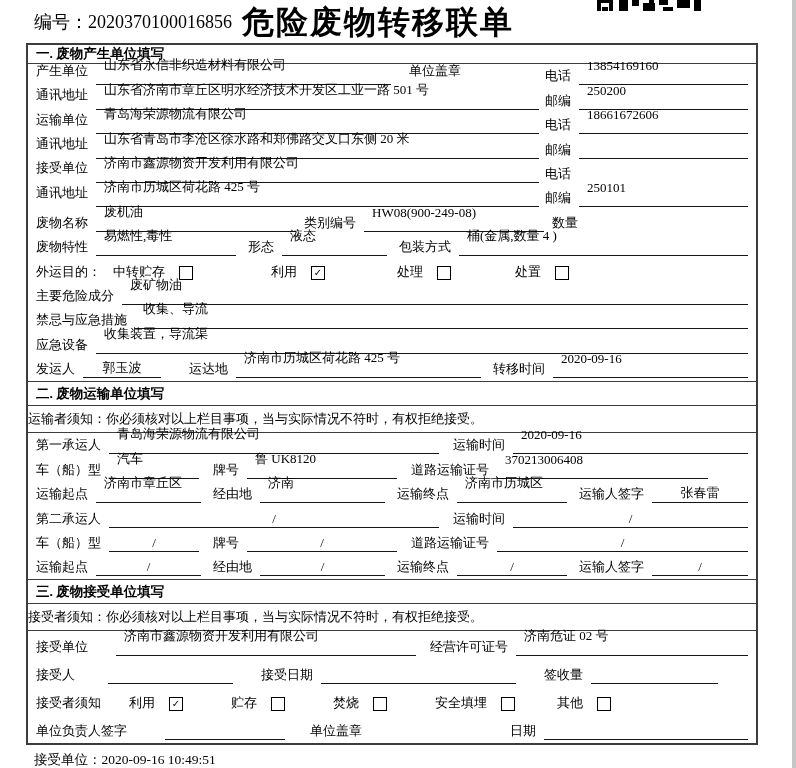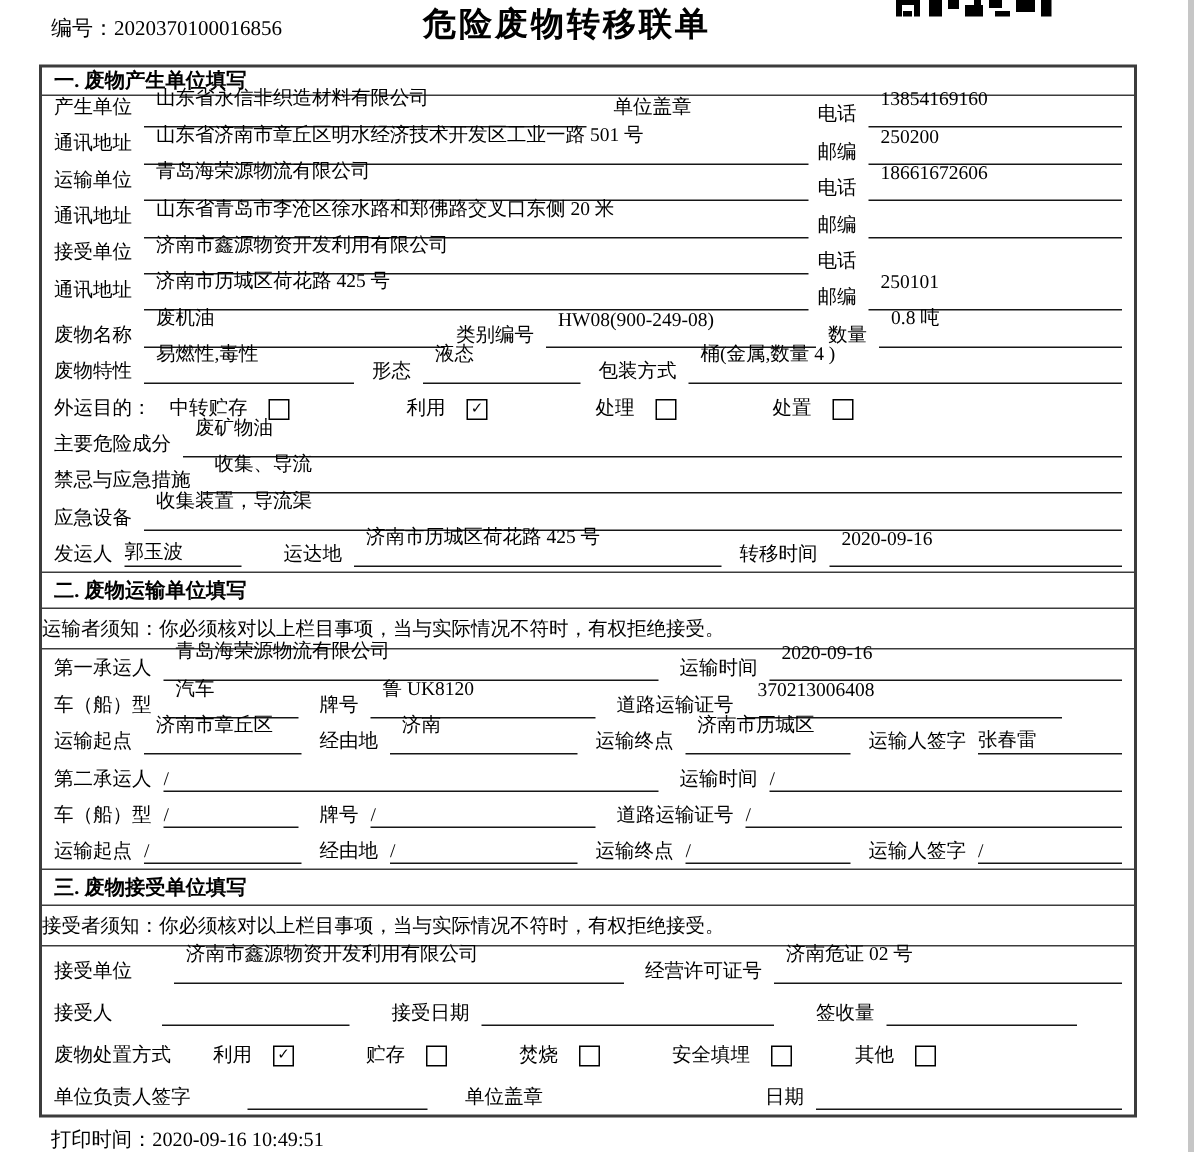--- a/index.html
+++ b/index.html
@@ -4,41 +4,41 @@
 <style>
   html,body{margin:0;padding:0;}
   body{
     width:796px;height:768px;background:#ffffff;color:#000;
     font-family:"Liberation Serif","DejaVu Serif",serif;
     font-size:13px;position:relative;overflow:hidden;
   }
   .page-edge{position:absolute;right:0;top:0;width:4px;height:768px;background:#c6c6c6;}
   
   .hdr{position:relative;height:43px;}
-  .serial{position:absolute;left:34px;top:10px;font-size:14px;white-space:nowrap;}
+  .serial{position:absolute;left:34px;top:10px;font-size:18px;white-space:nowrap;}
   .title{position:absolute;left:0;right:40px;top:1px;text-align:center;
-         font-size:22px;font-weight:bold;letter-spacing:2px;}
+         font-size:32px;font-weight:bold;letter-spacing:2px;}
   .qr{position:absolute;left:597px;top:0;}
   
   .tbl{position:absolute;left:26px;top:43px;width:732px;border:2px solid #3c3c3c;
        background:#fff;box-sizing:border-box;}
   .sec{font-weight:bold;font-size:13.5px;height:19px;display:flex;align-items:center;
        padding:0 8px;border-bottom:1.5px solid #3c3c3c;box-sizing:border-box;}
   .sec.mid{height:25px;border-top:1.5px solid #3c3c3c;}
   .notice{height:27px;display:flex;align-items:center;padding:0 0;
           border-bottom:1.5px solid #3c3c3c;box-sizing:border-box;white-space:nowrap;}
   .r{display:flex;align-items:flex-end;height:24.4px;padding:0 8px 3px;box-sizing:border-box;}
   .r.tall{height:28px;}
   .lg{display:flex;align-items:center;width:509px;flex:0 0 auto;min-width:0;}
   .rg{display:flex;align-items:flex-end;flex:1 1 auto;min-width:0;}
   .lab{white-space:nowrap;margin-right:8px;flex:0 0 auto;}
   .uv{border-bottom:1.2px solid #161616;white-space:nowrap;padding:0 4px 10px 8px;
       box-sizing:border-box;overflow:hidden;flex:0 0 auto;}
   .uv.fx{flex:1 1 auto;min-width:0;}
-  .uv.c{text-align:left;padding:0;}
+  .uv.c{text-align:center;padding:0;}
   .cbx{display:inline-flex;width:12px;height:12px;border:1.2px solid #000;margin-left:6px;
        align-items:center;justify-content:center;font-size:10px;line-height:1;
        font-family:"DejaVu Sans",sans-serif;flex:0 0 auto;position:relative;top:-1px;}
   .print{position:absolute;left:34px;top:751px;font-size:13.5px;white-space:nowrap;}
 </style>
 </head>
 <body>
 
 <div class="page-edge"></div>
 
@@ -134,21 +134,20 @@
       <span class="uv fx">250101</span>
     </div>
   </div>
 
   <div class="r">
     <span class="lab">废物名称</span>
     <span class="uv" style="width:200px">废机油</span>
     <span class="lab" style="margin-left:8px">类别编号</span>
     <span class="uv" style="width:180px">HW08(900-249-08)</span>
     <span class="lab" style="margin-left:8px">数量</span>
-    <span class="uv fx">0.8 吨</span>
   </div>
 
   <div class="r">
     <span class="lab">废物特性</span>
     <span class="uv" style="width:140px">易燃性,毒性</span>
     <span class="lab" style="margin-left:12px">形态</span>
     <span class="uv" style="width:105px">液态</span>
     <span class="lab" style="margin-left:12px">包装方式</span>
     <span class="uv fx">桶(金属,数量 4 )</span>
   </div>
@@ -259,21 +258,21 @@
   <div class="r tall">
     <span class="lab">接受人</span>
     <span class="uv" style="width:125px;margin-left:25px"></span>
     <span class="lab" style="margin-left:28px">接受日期</span>
     <span class="uv" style="width:195px"></span>
     <span class="lab" style="margin-left:28px">签收量</span>
     <span class="uv fx" style="margin-right:30px"></span>
   </div>
 
   <div class="r tall">
-    <span class="lab">废物处置方式</span>
+    <span class="lab">接受者须知</span>
     <span class="lab" style="margin-left:20px">利用</span>
     <span class="cbx">✓</span>
     <span class="lab" style="margin-left:48px">贮存</span>
     <span class="cbx"></span>
     <span class="lab" style="margin-left:48px">焚烧</span>
     <span class="cbx"></span>
     <span class="lab" style="margin-left:48px">安全填埋</span>
     <span class="cbx"></span>
     <span class="lab" style="margin-left:42px">其他</span>
     <span class="cbx"></span>
@@ -283,14 +282,14 @@
     <span class="lab">单位负责人签字</span>
     <span class="uv" style="width:120px;margin-left:30px"></span>
     <span class="lab" style="margin-left:25px">单位盖章</span>
     <span class="lab" style="margin-left:140px">日期</span>
     <span class="uv fx"></span>
   </div>
 
 </div>
 
 <div class="print">
-  <span>打印时间：</span><span>2020-09-16 10:49:51</span>
+  <span>接受单位：</span><span>2020-09-16 10:49:51</span>
 </div>
 
 </body></html>

